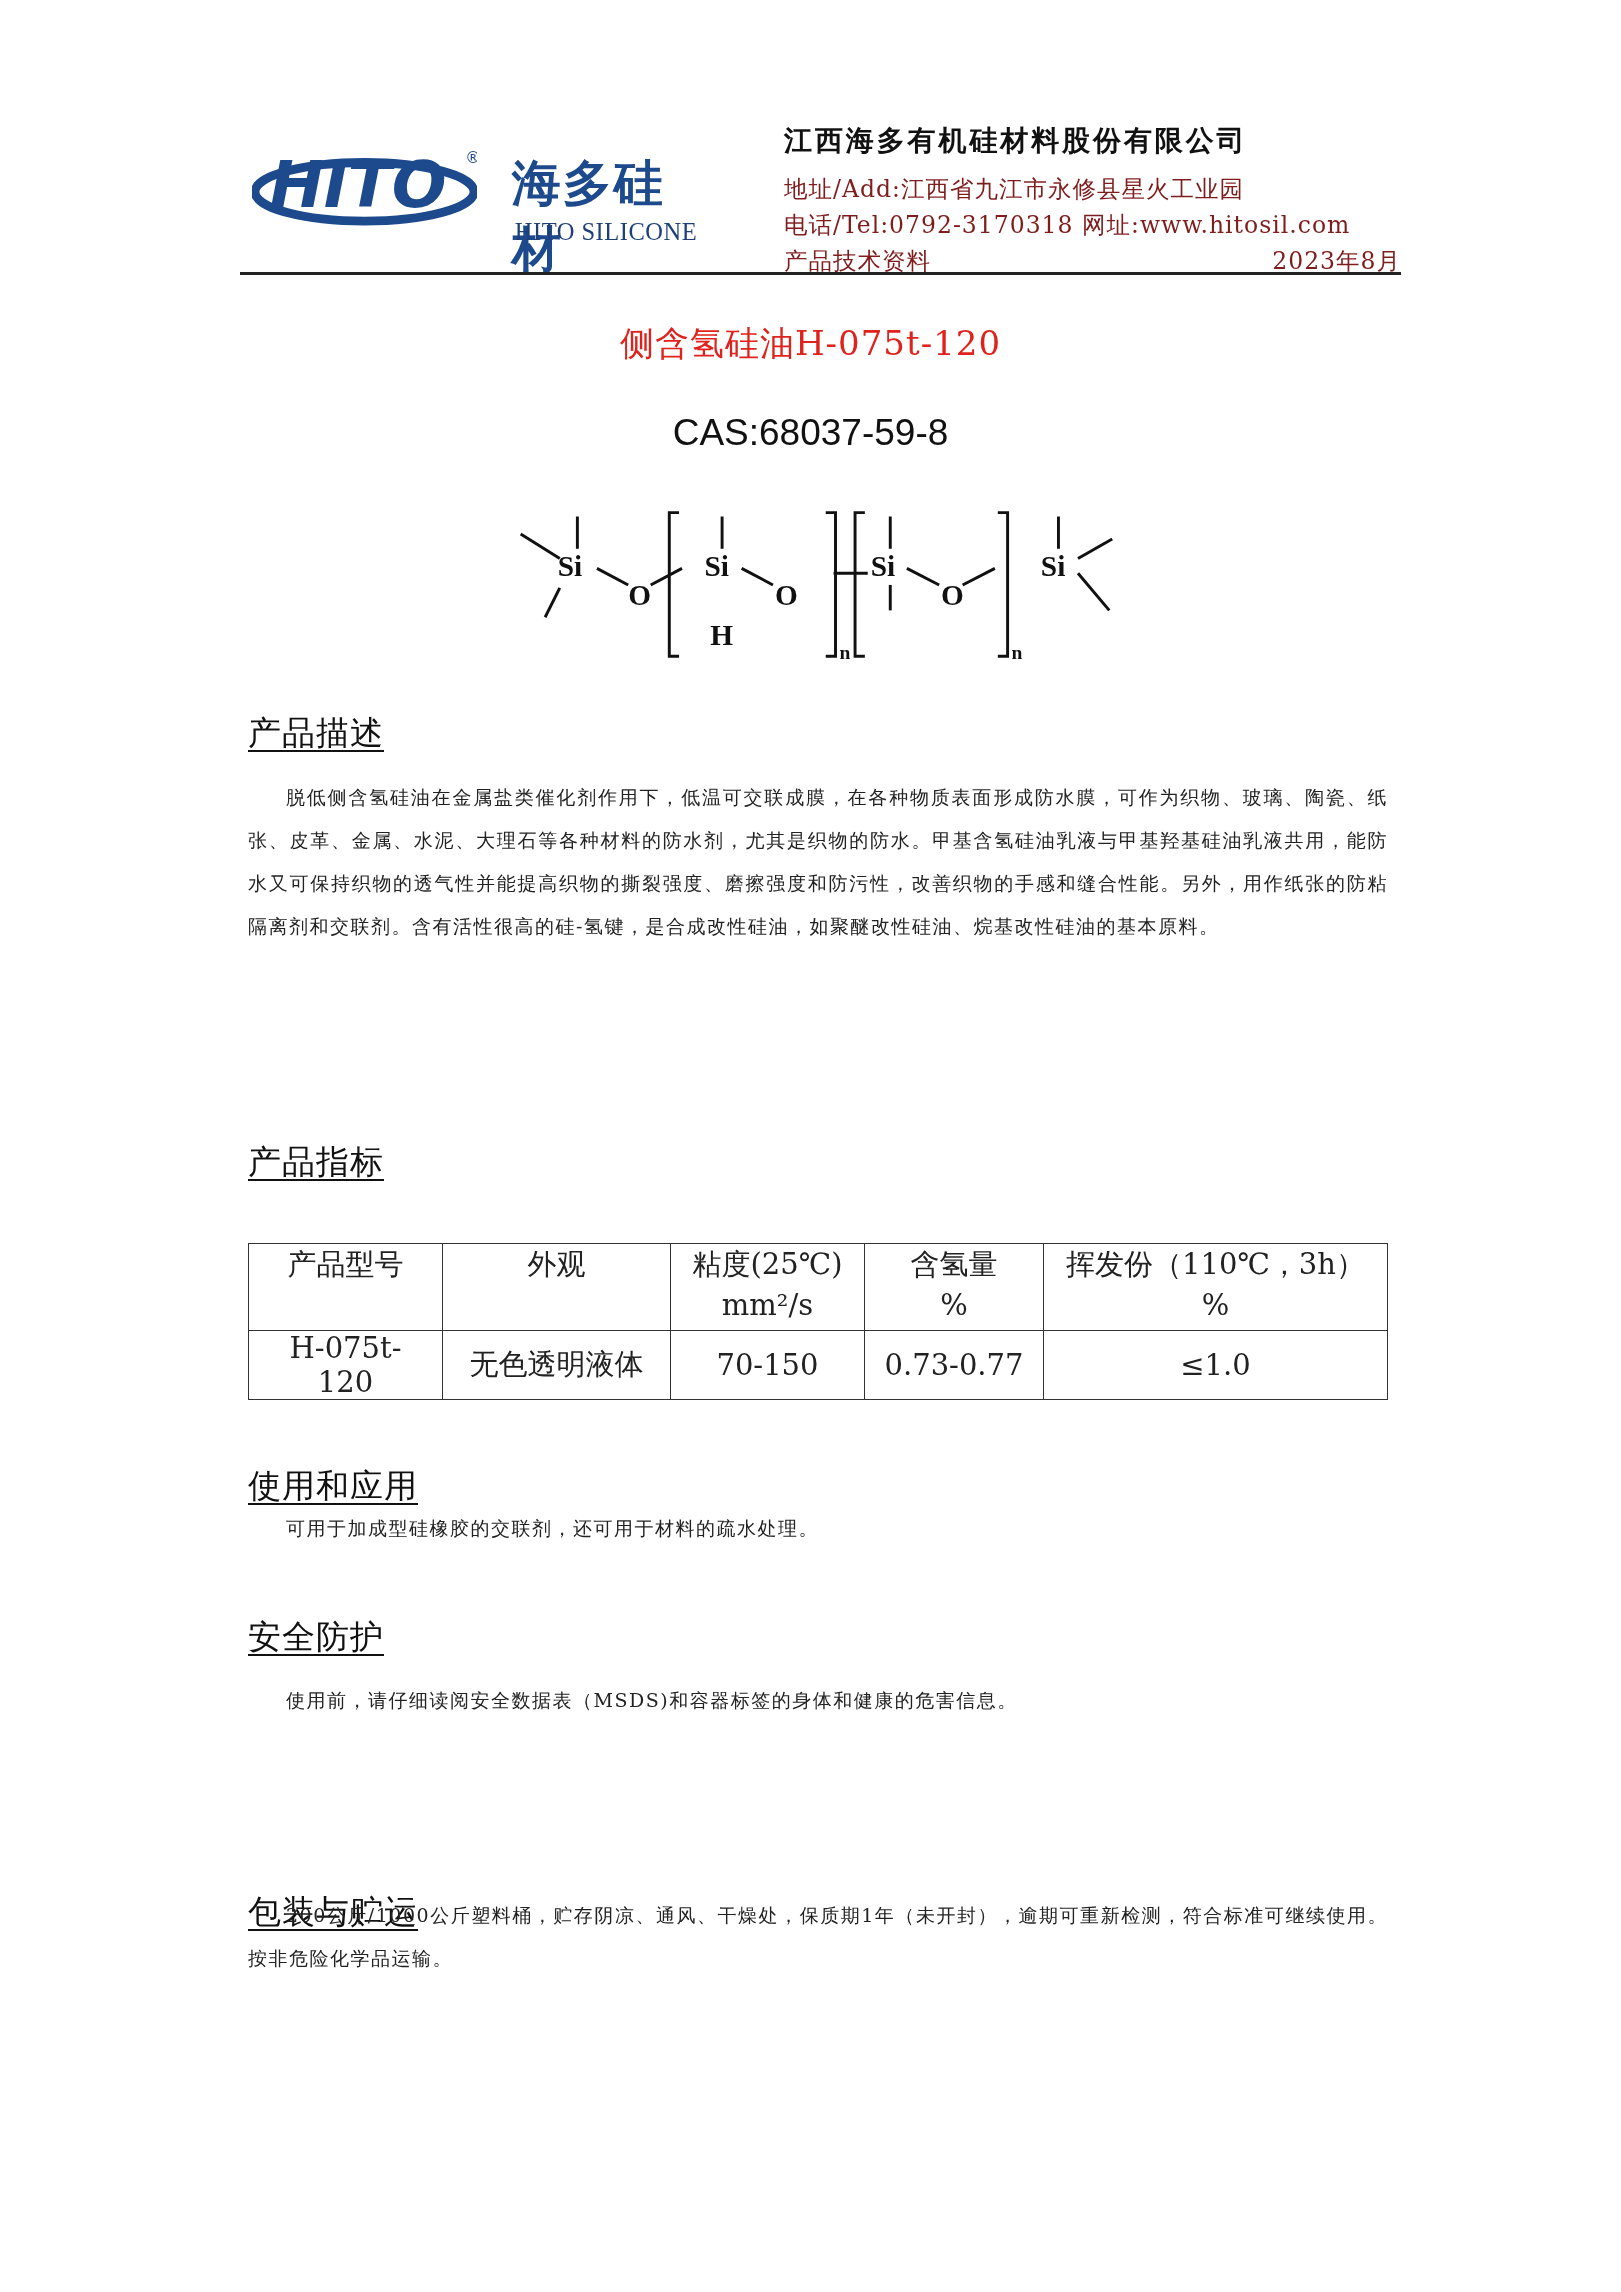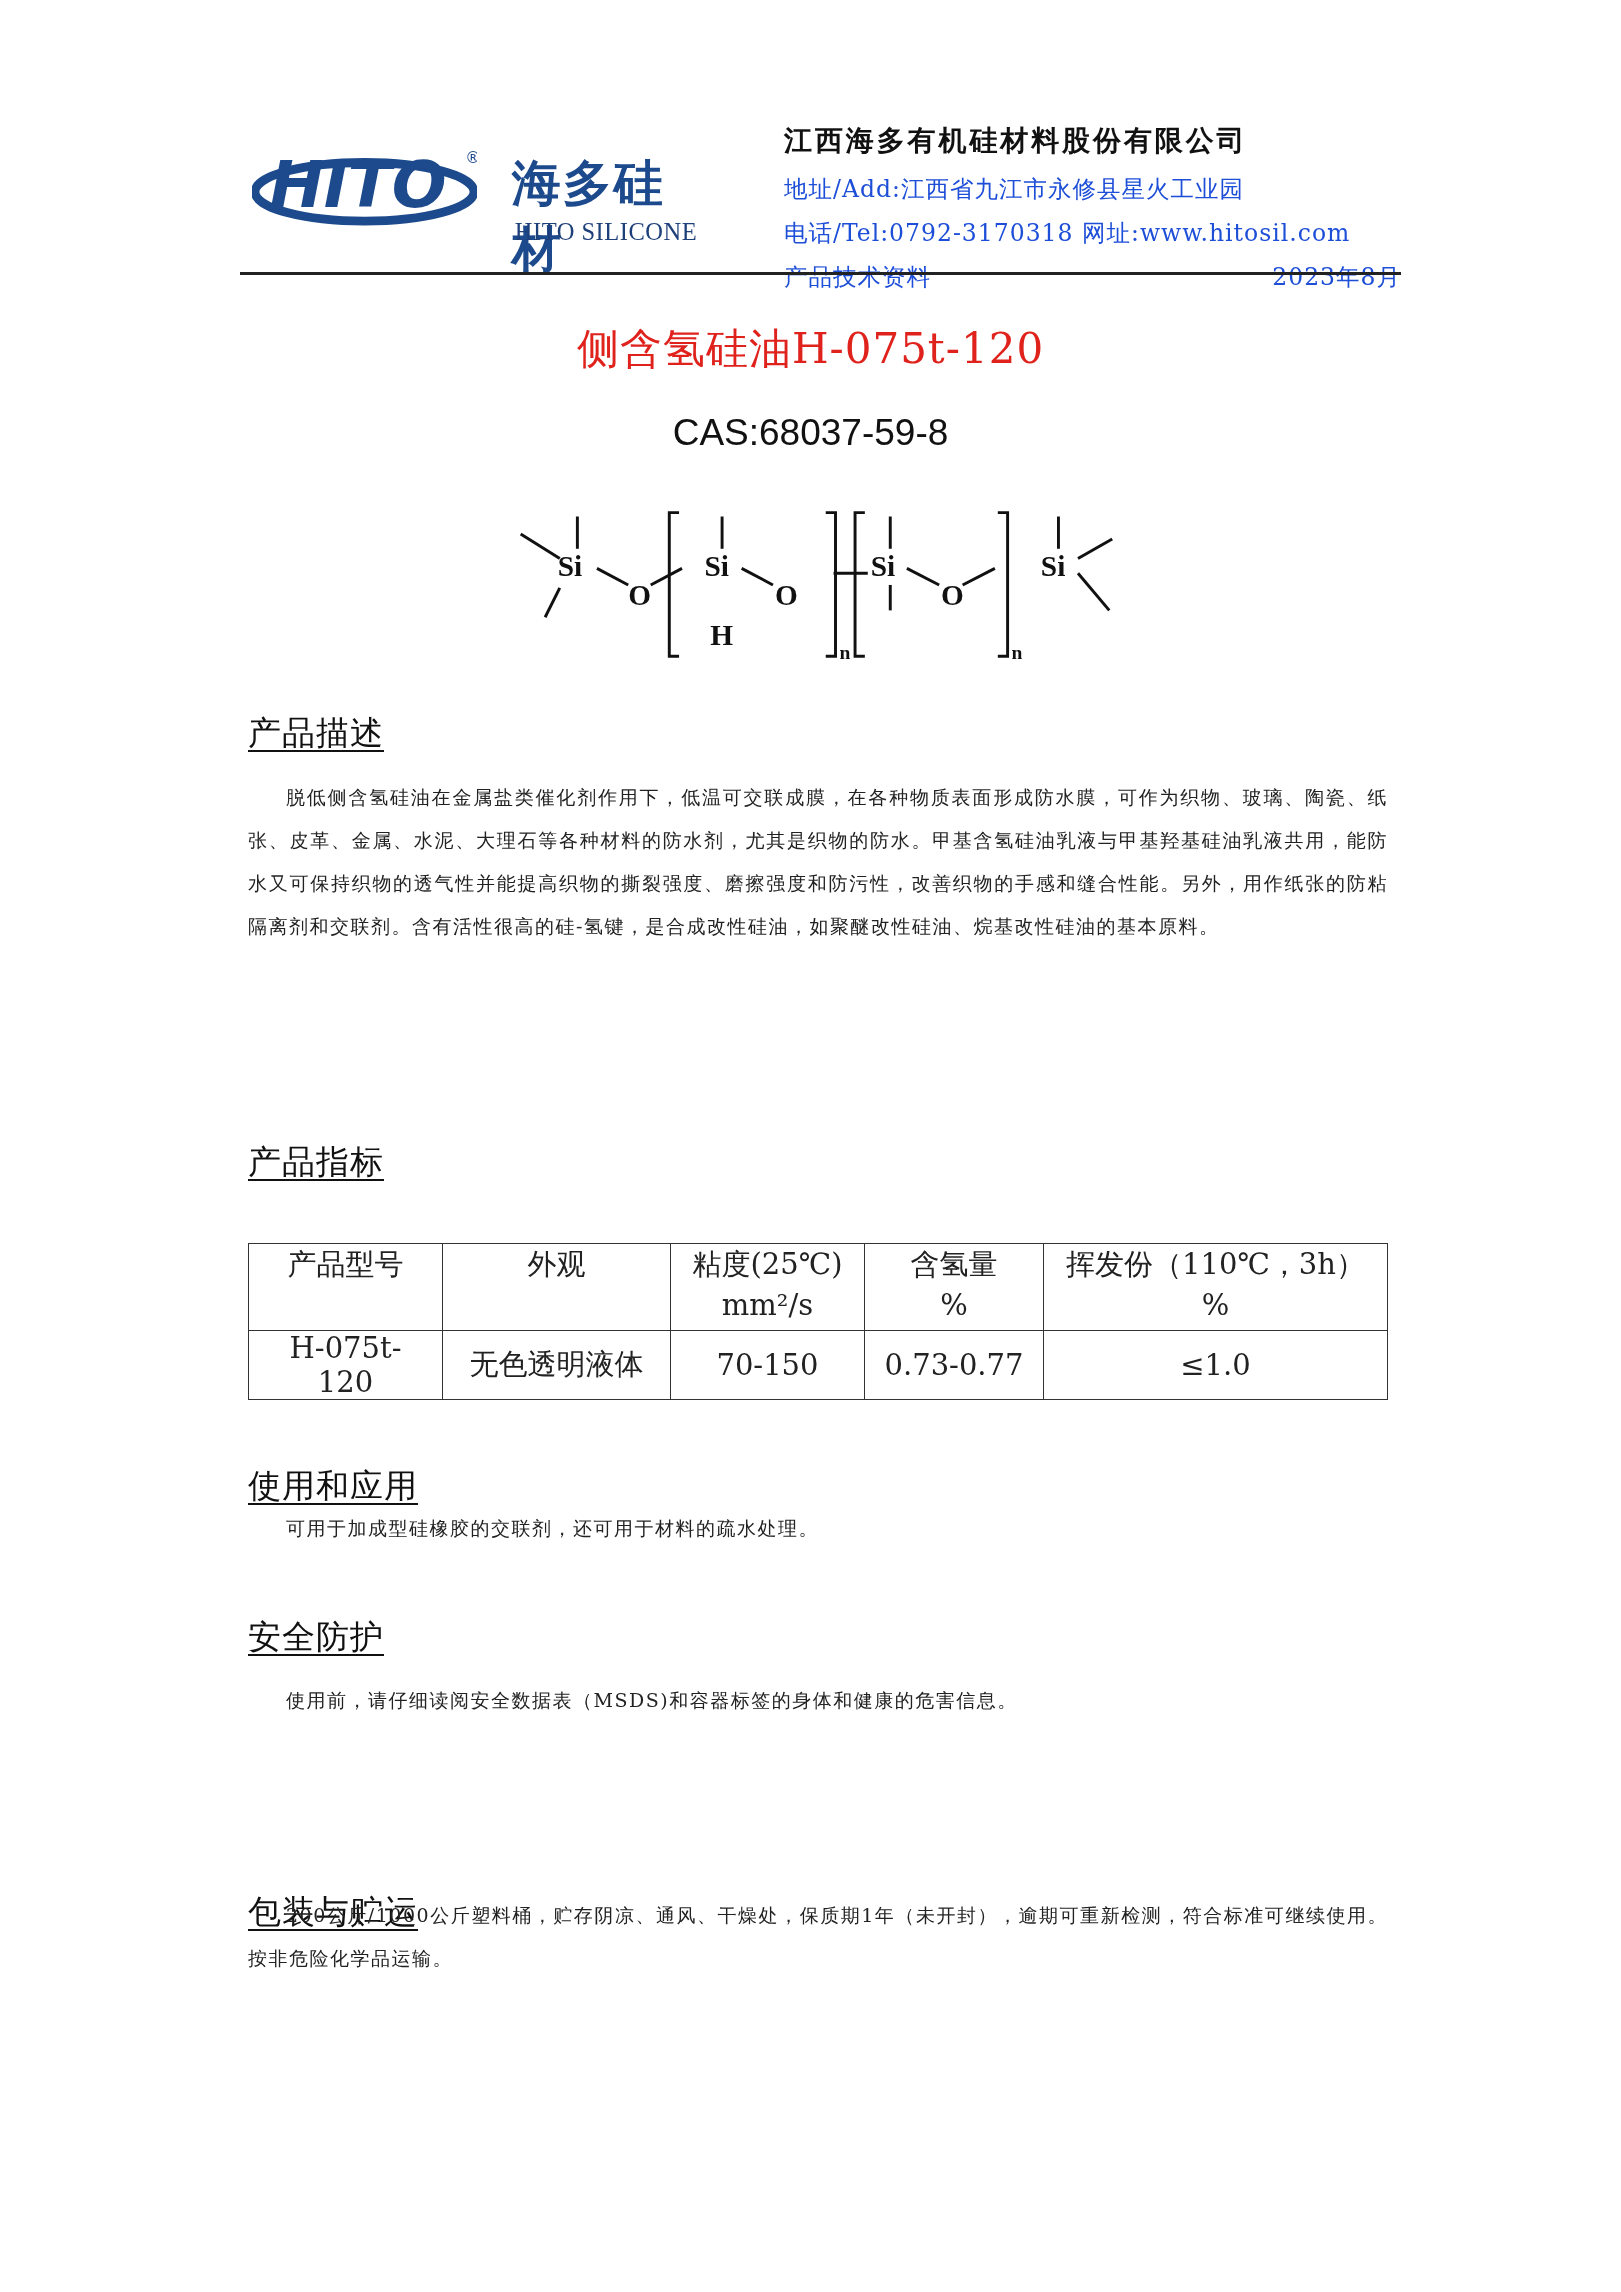--- a/index.html
+++ b/index.html
@@ -9,26 +9,26 @@
   .header { position: absolute; left: 240px; top: 110px; width: 1161px; height: 167px; }
   .logo { position: absolute; left: 11.8px; top: 21.6px; width: 461px; height: 118px; }
   .logo-mark { position: absolute; left: 0; top: 9.8px; width: 225px; height: 88px; }
   .logo-cn { position: absolute; left: 260px; top: 19.6px; font-size: 49px; font-weight: bold;
              color: #1d4a8c; font-family: "DejaVu Sans", sans-serif; letter-spacing: 2px; }
   .logo-en { position: absolute; left: 263px; top: 86px; font-size: 24.5px; color: #1d3f7a;
              font-family: "Liberation Serif", serif; letter-spacing: 0.5px; }
   .company { position: absolute; left: 544px; top: 11.8px; width: 617px; }
   .company .name { font-size: 28px; font-weight: bold; font-family: "DejaVu Sans", sans-serif;
                    letter-spacing: 2.9px; color: #111; margin-bottom: 11px; }
-  .company .line { font-size: 23.5px; color: #1d4ed8; line-height: 36px; letter-spacing: 1px; white-space: nowrap; margin-top: 8px; }
+  .company .line { font-size: 23.5px; color: #7f1d1d; line-height: 36px; letter-spacing: 1px; white-space: nowrap; }
   .company .line.split { display: flex; justify-content: space-between; }
   .header-rule { position: absolute; left: 240px; top: 272px; width: 1161px; height: 2.9px; background: #222; }
 
   .title { position: absolute; left: 0; width: 1621px; top: 321px; text-align: center;
-           font-size: 42px; color: #e0221c; letter-spacing: 1px; }
+           font-size: 34px; color: #e0221c; letter-spacing: 1px; }
   .cas { position: absolute; left: 0; width: 1621px; top: 412px; text-align: center;
          font-size: 37px; color: #111; font-family: "Liberation Sans", sans-serif; }
   .structure { position: absolute; left: 510px; top: 495px; width: 608px; height: 176px; }
 
   .section-h { position: absolute; left: 248px; font-size: 33px; color: #111;
                text-decoration: underline; text-underline-offset: 5.9px; text-decoration-thickness: 2px;
                font-family: "DejaVu Sans", sans-serif; letter-spacing: 1px; }
   .para { position: absolute; left: 248px; width: 1140px; font-size: 19px; line-height: 43px;
           color: #222; text-align: justify; letter-spacing: 1.5px; }
 

